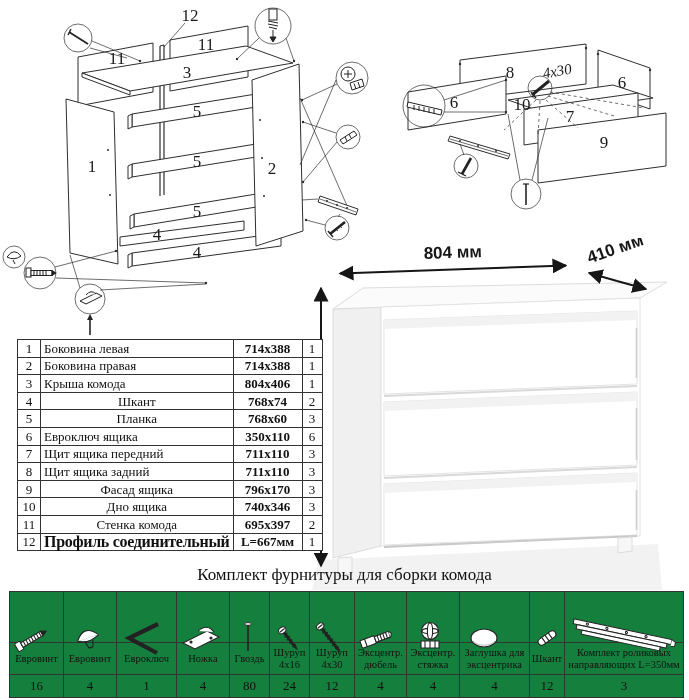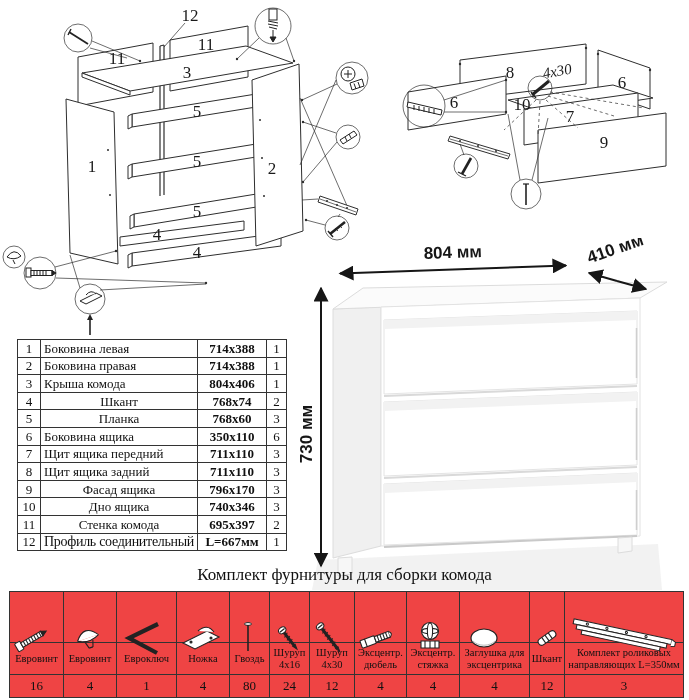--- a/index.html
+++ b/index.html
@@ -9,26 +9,26 @@
   
   .parts-table{position:absolute;left:17px;top:339px;border-collapse:collapse;
                font-size:13px;color:#111;}
   .parts-table td{border:1px solid #333;height:16.6px;padding:0 3px;line-height:1;
                   white-space:nowrap;background:#fff;}
   .parts-table .c{text-align:center;}
   .parts-table .nm{width:146px;}
   .parts-table .n0{width:16px;}
   .parts-table .sz{width:62px;font-weight:bold;}
   .parts-table .q0{width:13px;}
-  .parts-table .small{font-size:14px;letter-spacing:-0.3px;}
+  .parts-table .small{font-size:16px;letter-spacing:-0.3px;font-weight:bold;}
   
   .hw-title{position:absolute;top:565px;left:0;width:689px;text-align:center;
             font-size:17px;color:#111;}
   .hw-table{position:absolute;left:9px;top:591px;border-collapse:collapse;
-            table-layout:fixed;width:674px;color:#111;background:#ef4444;}
+            table-layout:fixed;width:674px;color:#111;background:#15803d;}
   .hw-table td{border:1px solid #333;text-align:center;vertical-align:middle;padding:0;}
   .hw-icons td{height:50px;}
   .hw-labels td{font-size:10.5px;line-height:1.12;height:31px;padding:0 1px;}
   .hw-qty td{font-size:13px;height:22px;}
   .hwicon{display:block;margin:0 auto;}
   
   .num{font-family:"Liberation Serif",serif;font-size:17px;fill:#1a1a1a;text-anchor:middle;}
   .num2{font-family:"Liberation Serif",serif;font-size:15px;font-style:italic;
         fill:#1a1a1a;text-anchor:middle;}
   .dim{font-family:"Liberation Sans",sans-serif;font-size:17px;font-weight:bold;
@@ -344,21 +344,21 @@
           <td class="c q0">2</td>
         </tr>
       <tr>
           <td class="c n0">5</td>
           <td class="nm c">Планка</td>
           <td class="c sz">768x60</td>
           <td class="c q0">3</td>
         </tr>
       <tr>
           <td class="c n0">6</td>
-          <td class="nm">Боковина ящика</td>
+          <td class="nm">Евроключ ящика</td>
           <td class="c sz">350x110</td>
           <td class="c q0">6</td>
         </tr>
       <tr>
           <td class="c n0">7</td>
           <td class="nm">Щит ящика передний</td>
           <td class="c sz">711x110</td>
           <td class="c q0">3</td>
         </tr>
       <tr>

